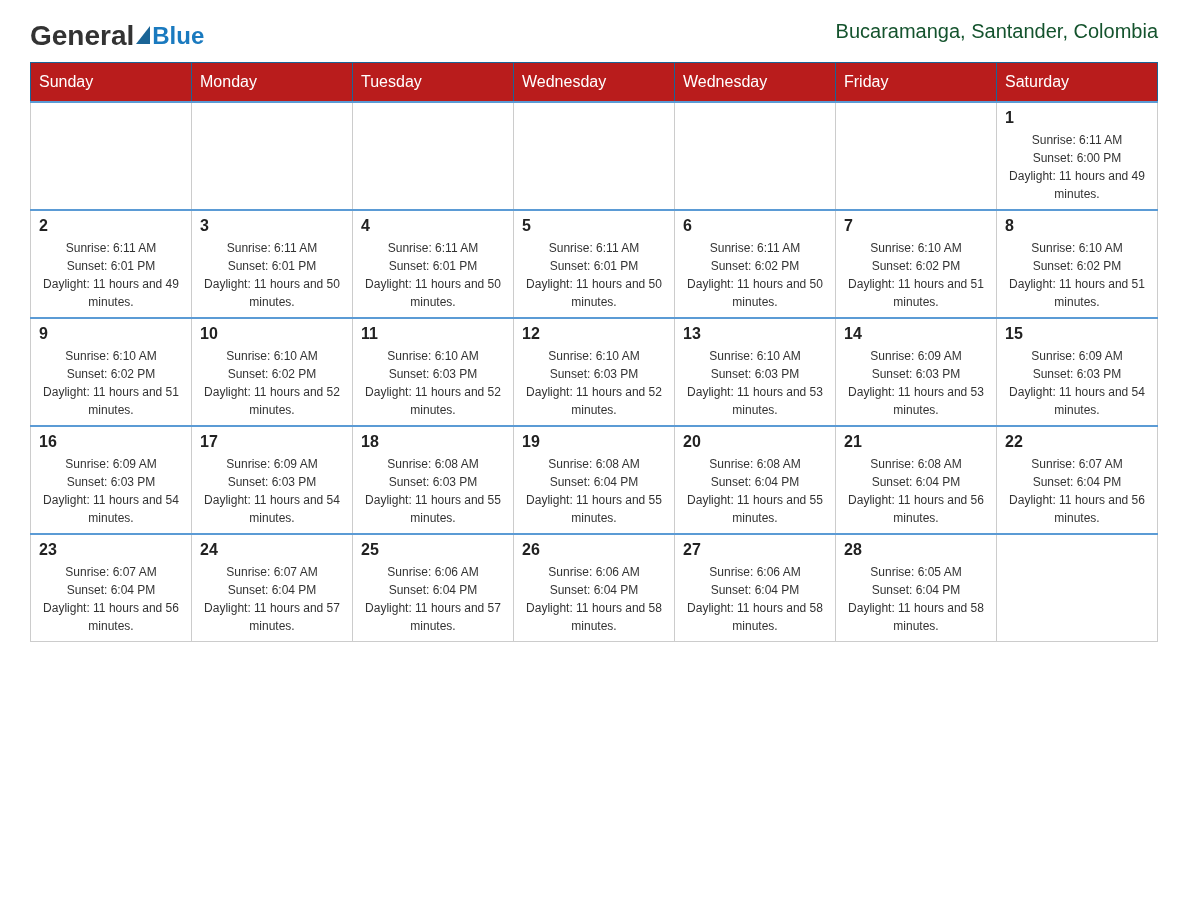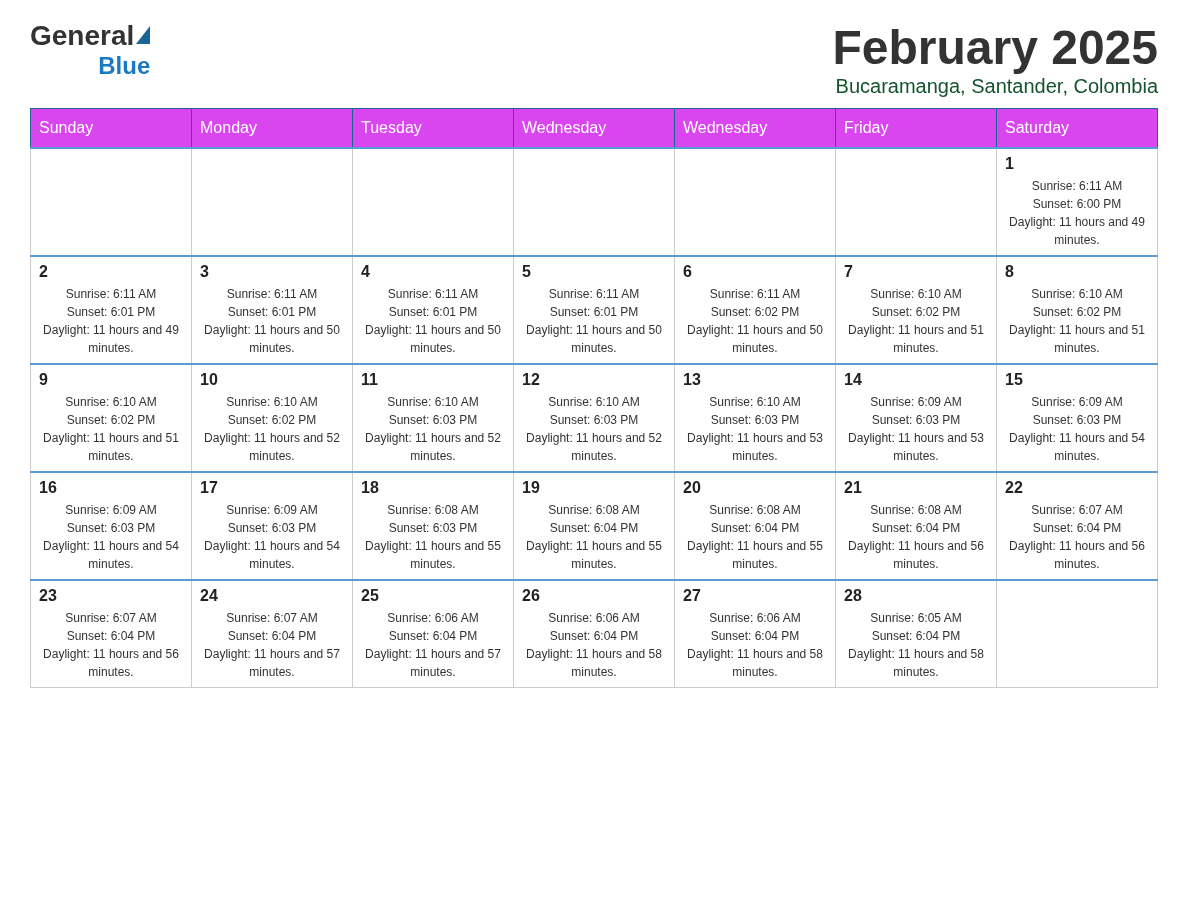--- a/index.html
+++ b/index.html
@@ -11,22 +11,21 @@
       min-height: 918px;
     }
     .header {
       display: flex;
       justify-content: space-between;
       align-items: flex-start;
       margin-bottom: 10px;
     }
     .logo {
       display: flex;
-      flex-direction: column;
-      align-items: flex-end;
+      align-items: center;
     }
     .logo-text {
       display: flex;
       align-items: center;
     }
     .logo-general {
       font-size: 28px;
       font-weight: bold;
       color: #333;
     }
@@ -57,21 +56,21 @@
       font-size: 20px;
       color: #14532d;
       margin-top: 0;
     }
     .calendar {
       width: 100%;
       border-collapse: collapse;
       margin-top: 10px;
     }
     .calendar th {
-      background-color: #d946ef;
+      background-color: #b91c1c;
       color: #fff;
       padding: 10px 8px;
       text-align: left;
       font-size: 16px;
       font-weight: normal;
       border: 1px solid #1a6496;
     }
     .calendar td {
       border: 1px solid #ccc;
       vertical-align: top;
@@ -107,21 +106,20 @@
 
 <div class="header">
   <div class="logo">
     <div class="logo-text">
       <span class="logo-general">General</span>
       <div class="logo-triangle"></div>
     </div>
     <span class="logo-blue">Blue</span>
   </div>
   <div class="title-section">
-    <div class="month-year">February 2025</div>
     <div class="location">Bucaramanga, Santander, Colombia</div>
   </div>
 </div>
 
 <table class="calendar">
   <thead>
     <tr>
     <th>Sunday</th>
         <th>Monday</th>
         <th>Tuesday</th>

